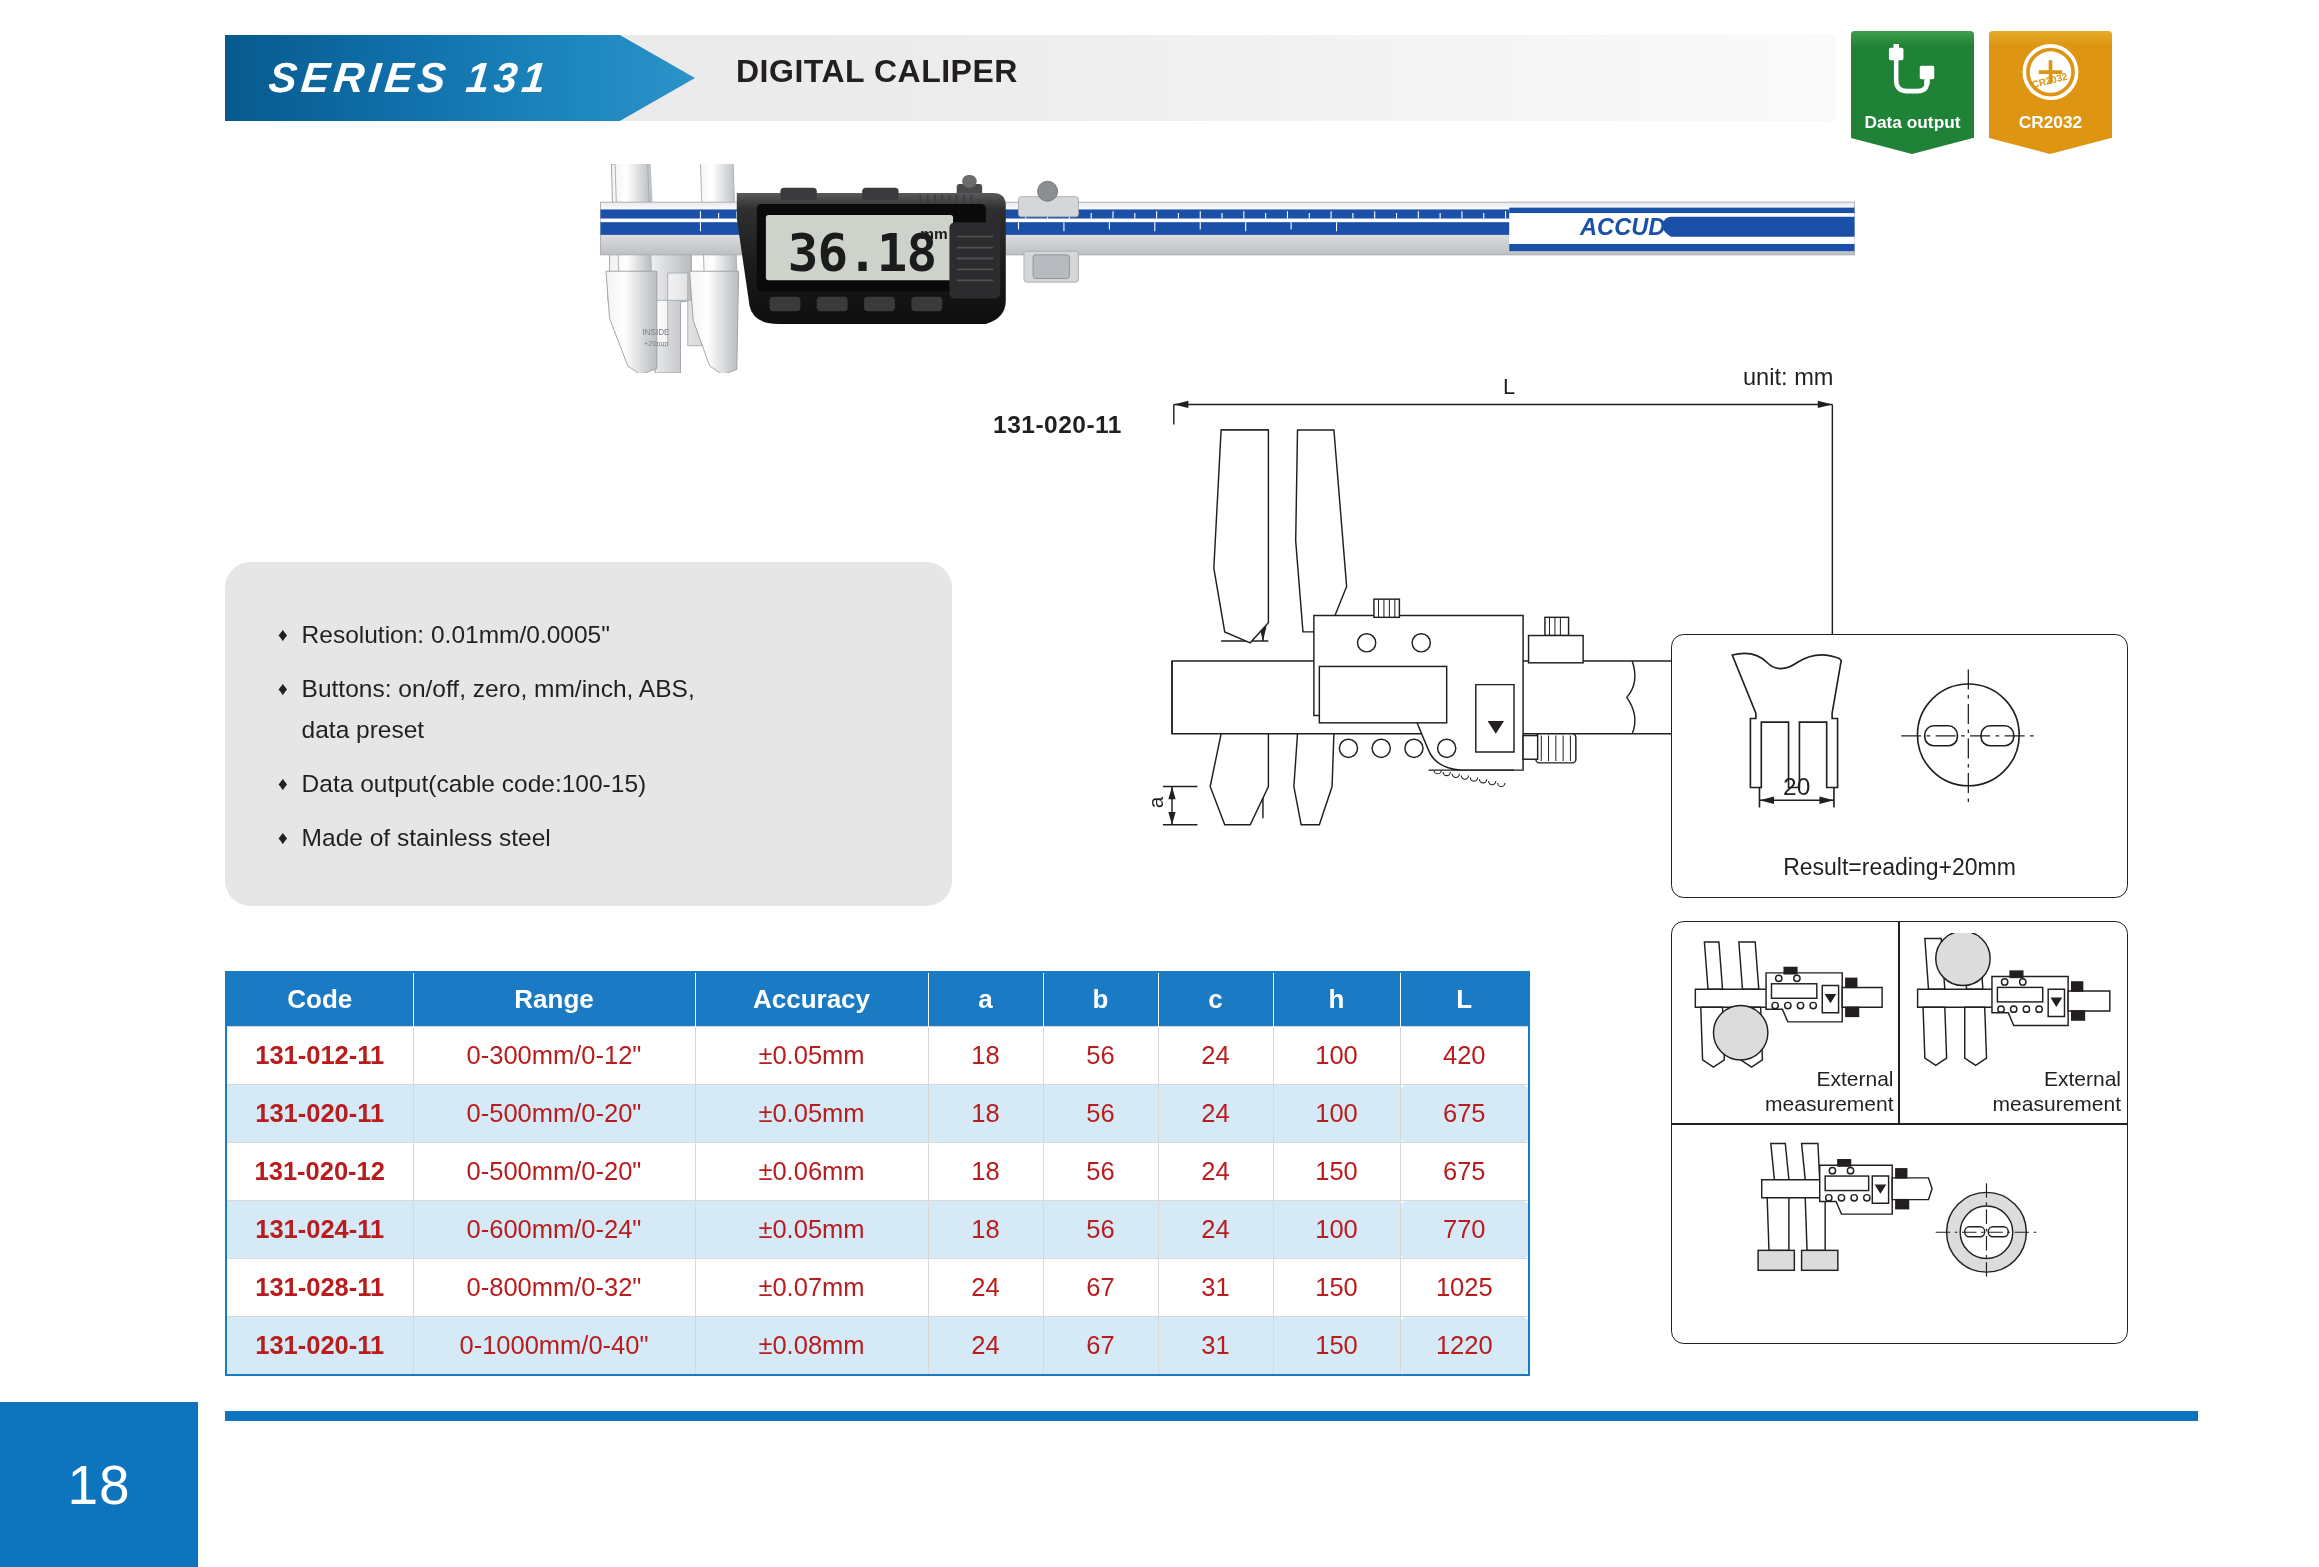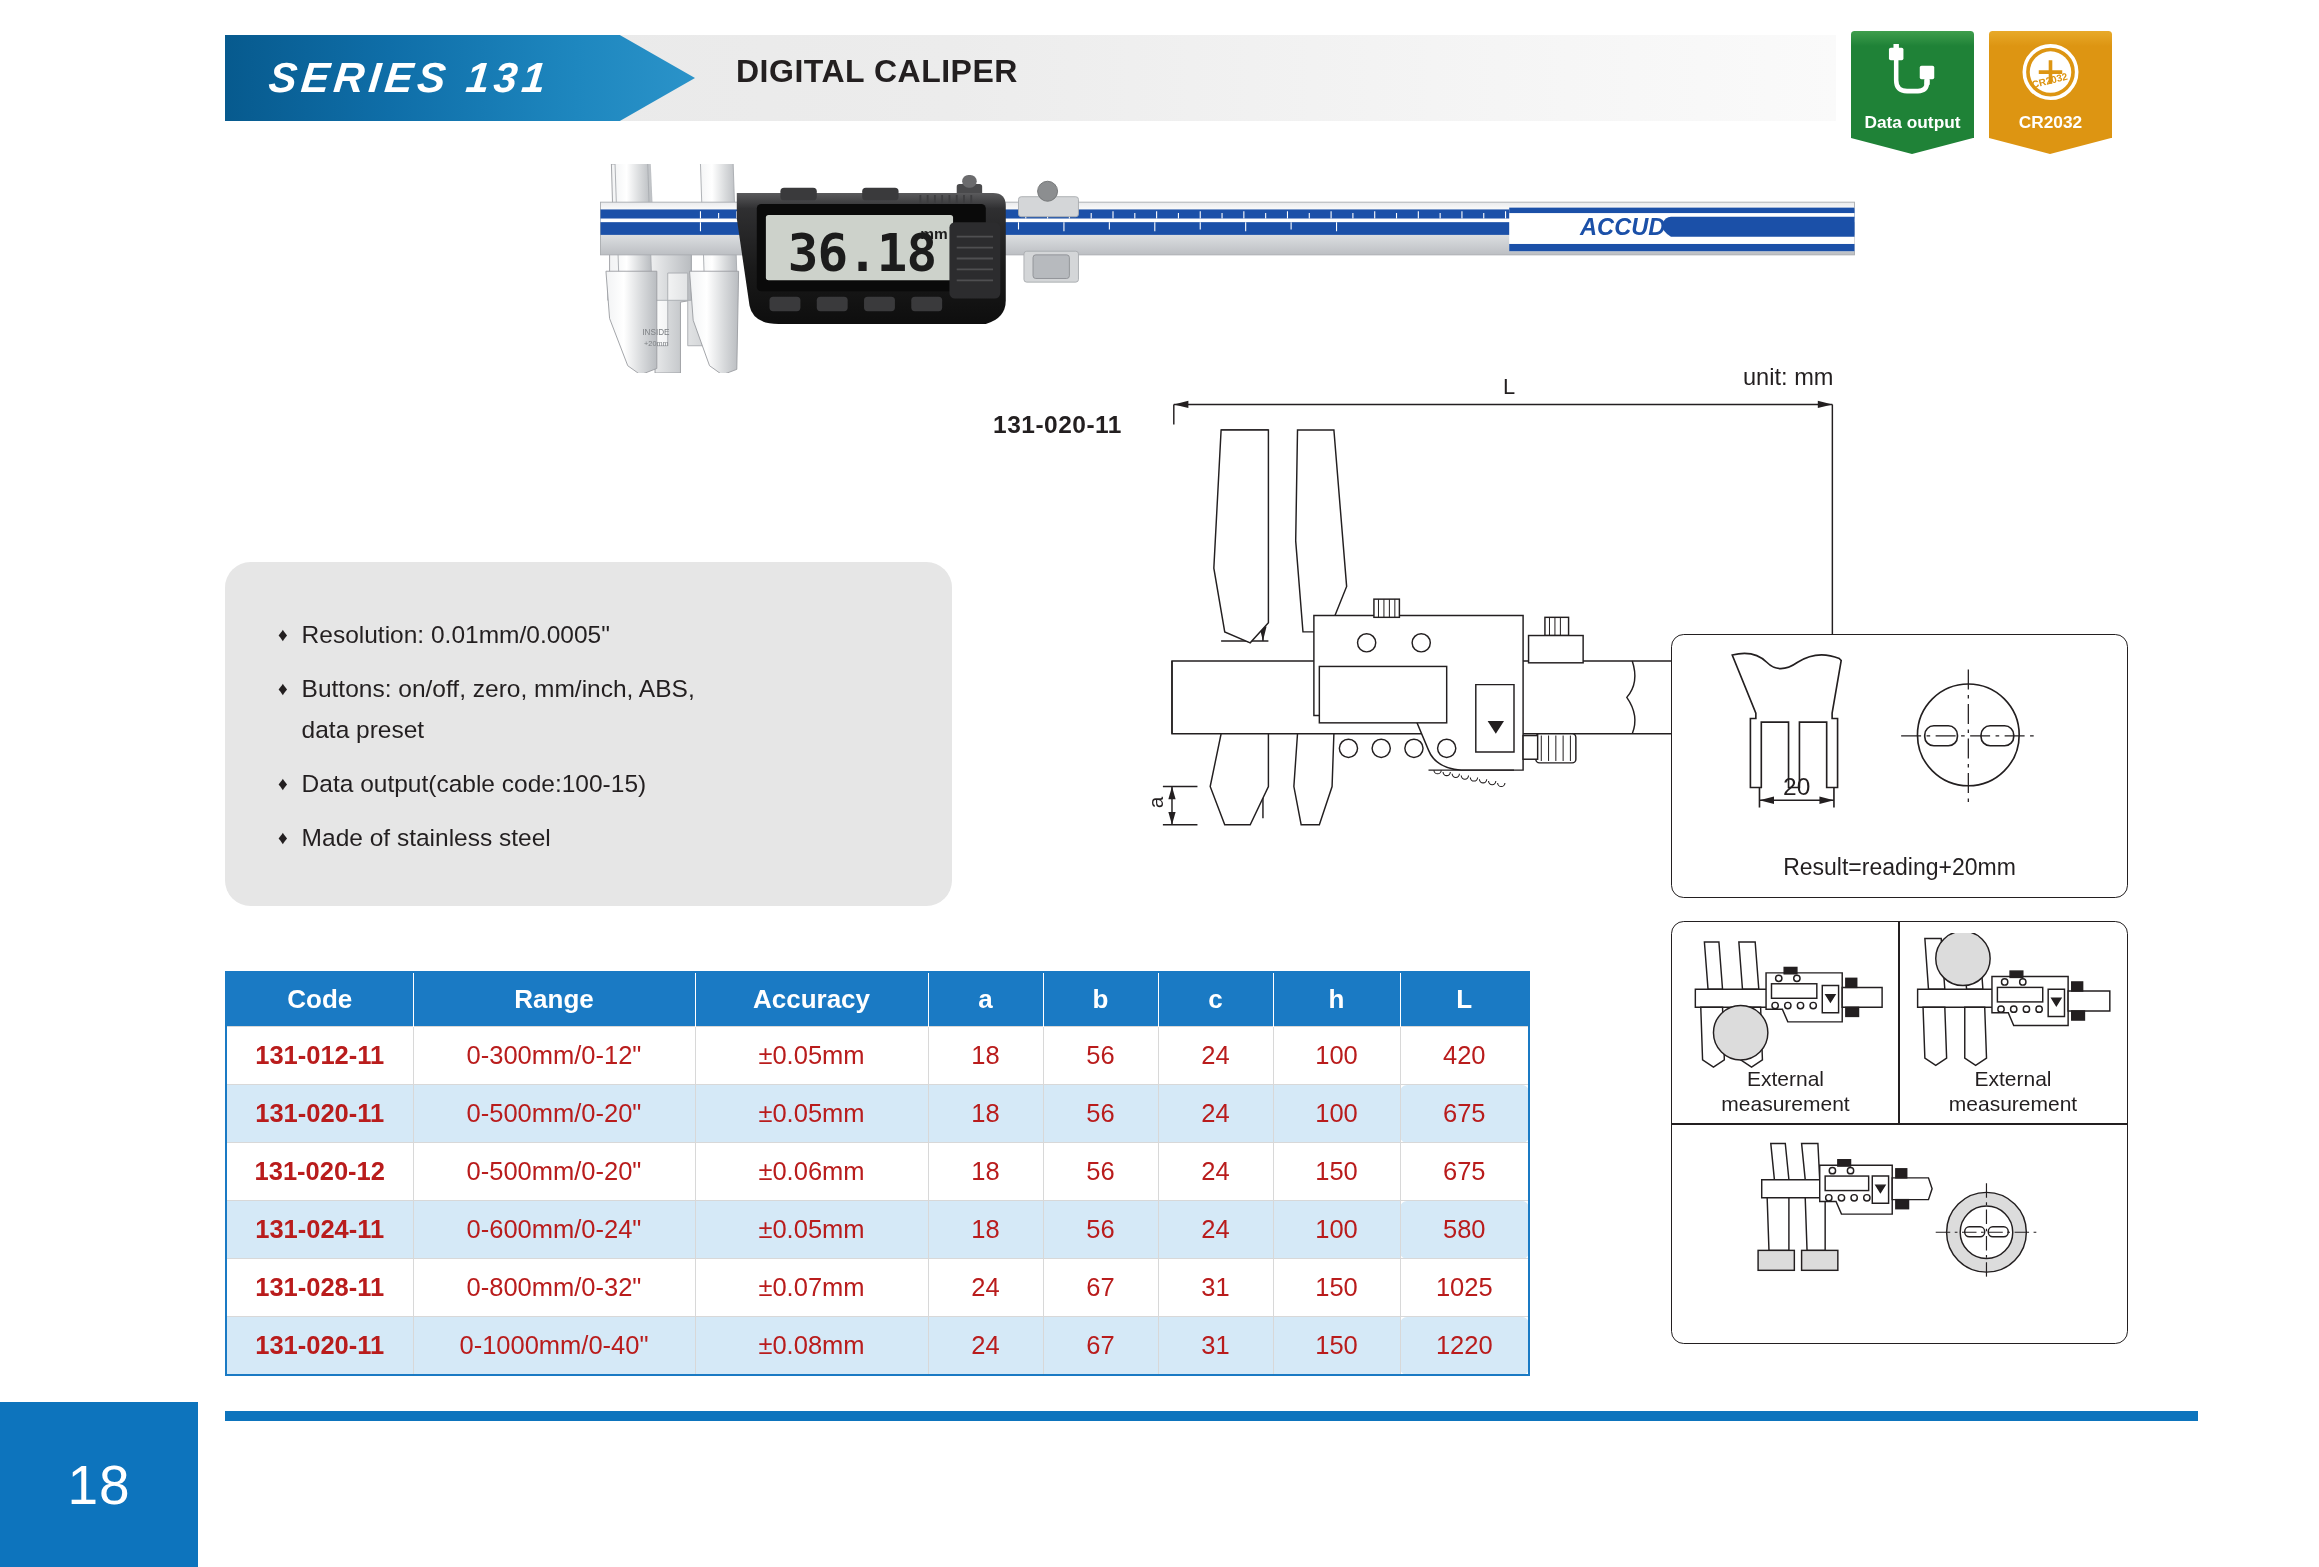--- a/index.html
+++ b/index.html
@@ -187,21 +187,21 @@
     background: #231f20;
   }
   #methods-hline {
     position: absolute;
     left: 0; top: 201px;
     width: 455px; height: 1.8px;
     background: #231f20;
   }
   .method-caption {
     position: absolute;
-    text-align: center;
+    text-align: right;
     font-size: 21px;
     line-height: 24.5px;
     color: #231f20;
   }
   #cap-ext-1 { left: 5.5px; top: 145px; width: 216px; }
   #cap-ext-2 { left: 233px; top: 145px; width: 216px; }
   #cap-int   { left: 0px;  top: 362px; width: 455px; }
 
   
   #spec-table {
@@ -699,21 +699,21 @@
       <td>675</td>
     </tr>
     <tr>
       <td class="code-cell">131-024-11</td>
       <td>0-600mm/0-24"</td>
       <td>±0.05mm</td>
       <td>18</td>
       <td>56</td>
       <td>24</td>
       <td>100</td>
-      <td>580</td>
+      <td>770</td>
     </tr>
     <tr>
       <td class="code-cell">131-028-11</td>
       <td>0-800mm/0-32"</td>
       <td>±0.07mm</td>
       <td>24</td>
       <td>67</td>
       <td>31</td>
       <td>150</td>
       <td>1025</td>

